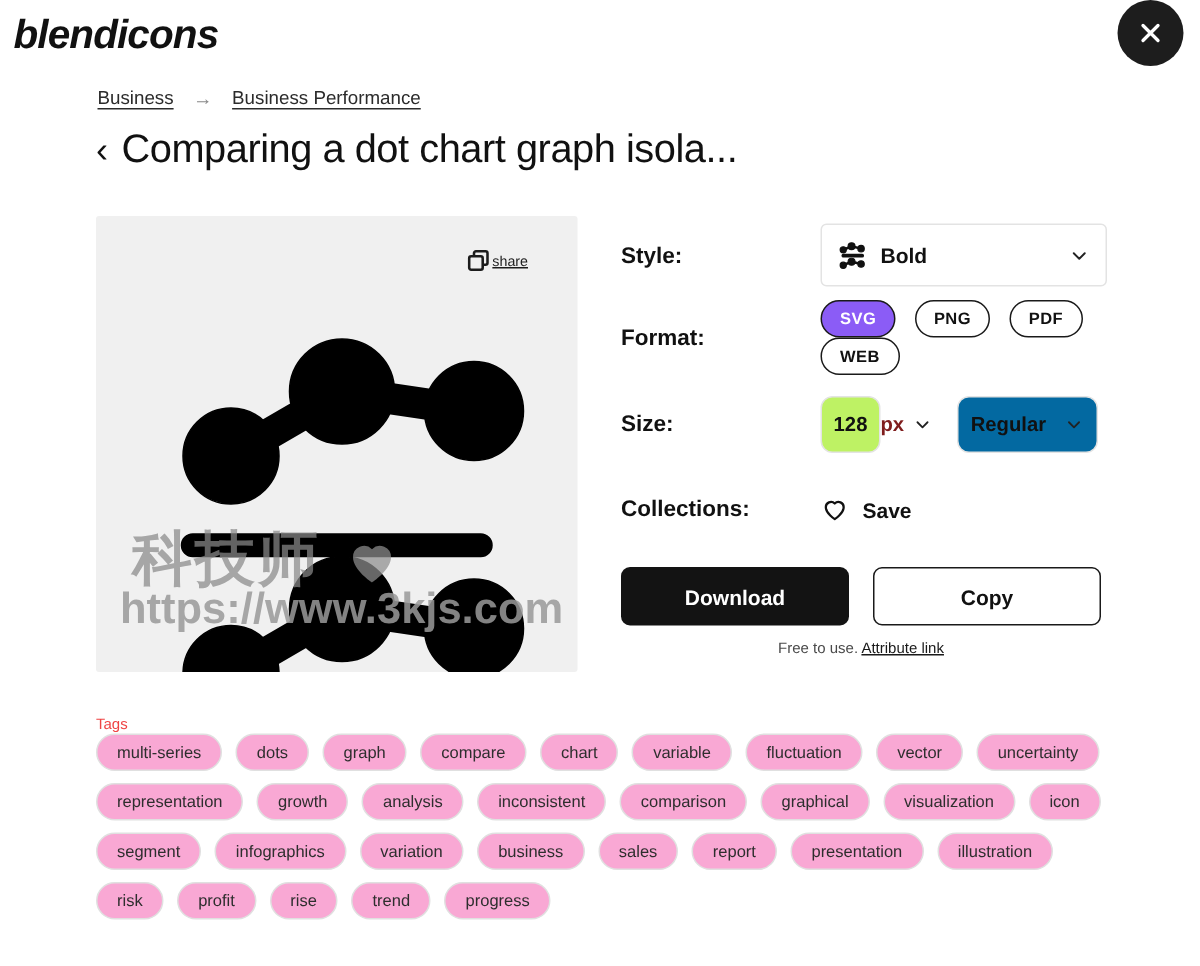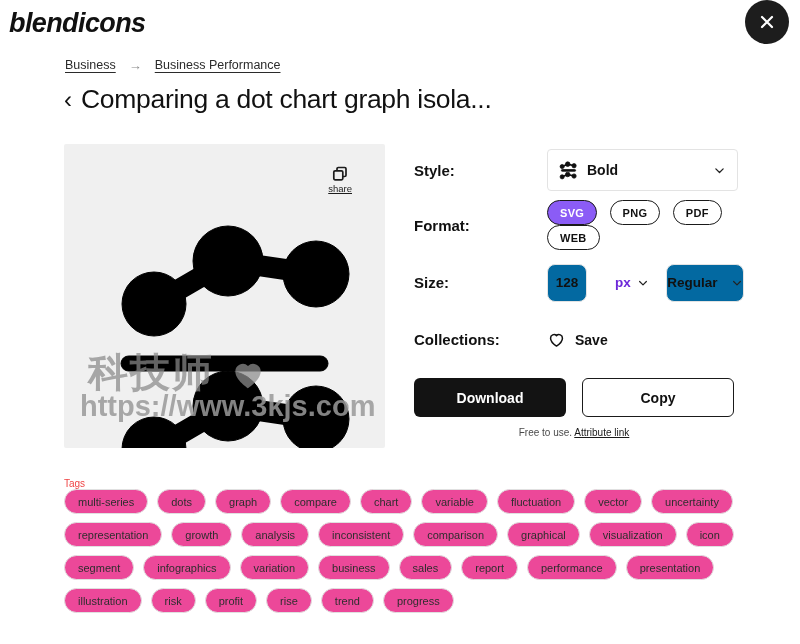--- a/index.html
+++ b/index.html
@@ -46,21 +46,21 @@
   .page-title { font-size: 26.5px; font-weight: 400; letter-spacing: -0.3px; color: #111; }
 
   
   .preview {
     position: absolute; left: 64px; top: 144px;
     width: 321px; height: 304px;
     background: #f0f0f0; border-radius: 2px; overflow: hidden;
   }
   .share {
     position: absolute; right: 33px; top: 22px;
-    display: flex; flex-direction: column; align-items: center; gap: 1px;
+    display: flex; flex-direction: row; align-items: center; gap: 1px;
     cursor: pointer;
   }
   .share-label { font-size: 9.5px; color: #1c1c1c; text-decoration: underline; text-underline-offset: 1px; }
   .icon-art { position: absolute; left: 0; top: 0; width: 321px; height: 304px; }
 
   .watermark-cn {
     position: absolute; left: 88px; top: 345px;
     font-size: 40px; font-weight: bold; color: #8a8a8a; opacity: .72;
     letter-spacing: 2px; white-space: nowrap;
   }
@@ -89,26 +89,26 @@
     height: 25px; padding: 0 12px; border-radius: 13px;
     font-size: 11px; font-weight: bold; letter-spacing: .3px;
     border: 1.6px solid #1a1a1a; background: #fff; color: #111;
     margin-right: 8px; cursor: pointer;
   }
   .pill.active { background: #8b5cf6; color: #fff; }
 
   .row-size { height: 57px; }
   .size-input {
     width: 40px; height: 38px; border: 1px solid #e3e3e3; border-radius: 8px;
-    background: #0369a1; text-align: center; font-size: 13.5px; font-weight: bold;
+    background: #bef264; text-align: center; font-size: 13.5px; font-weight: bold;
     color: #111; font-family: "Liberation Sans", sans-serif;
   }
   .unit-select {
-    display: flex; align-items: center; gap: 6px; margin-left: 28px;
-    font-size: 13.5px; font-weight: bold; color: #6d28d9; cursor: pointer;
+    display: flex; align-items: center; gap: 6px; margin-left: 0;
+    font-size: 13.5px; font-weight: bold; color: #7f1d1d; cursor: pointer;
   }
   .weight-select {
     display: flex; align-items: center; justify-content: center; gap: 13px;
     margin-left: 17px; width: 94px; height: 38px;
     border: 1px solid #e3e3e3; border-radius: 8px; background: #0369a1;
     font-size: 13.5px; font-weight: bold; color: #111; cursor: pointer;
   }
 
   .row-coll { height: 57px; }
   .save-btn { display: flex; align-items: center; gap: 9px; cursor: pointer; }
@@ -130,21 +130,21 @@
   }
   .license a { color: #1a1a1a; text-decoration: underline; cursor: pointer; }
 
   
   .tags-section { position: absolute; left: 64px; top: 478px; width: 690px; }
   .tags-heading { font-size: 10px; color: #ef4444; }
   .tags-wrap { display: flex; flex-wrap: wrap; gap: 8px 9px; }
   .tag {
     display: inline-flex; align-items: center; justify-content: center;
     height: 25px; padding: 0 13px; border-radius: 13px;
-    border: 1px solid #e0e0e0; background: #ec4899;
+    border: 1px solid #e0e0e0; background: #f9a8d4;
     font-size: 11px; color: #2e2e2e; cursor: pointer; white-space: nowrap;
   }
 </style>
 </head>
 <body>
 
 <div class="page">
 
   <div class="logo">blendicons</div>
 
@@ -298,21 +298,20 @@
         <span class="tag">comparison</span>
         <span class="tag">graphical</span>
         <span class="tag">visualization</span>
         <span class="tag">icon</span>
         <span class="tag">segment</span>
         <span class="tag">infographics</span>
         <span class="tag">variation</span>
         <span class="tag">business</span>
         <span class="tag">sales</span>
         <span class="tag">report</span>
-        <span class="tag">performance</span>
         <span class="tag">presentation</span>
         <span class="tag">illustration</span>
         <span class="tag">risk</span>
         <span class="tag">profit</span>
         <span class="tag">rise</span>
         <span class="tag">trend</span>
         <span class="tag">progress</span>
       </div>
   </div>
 

